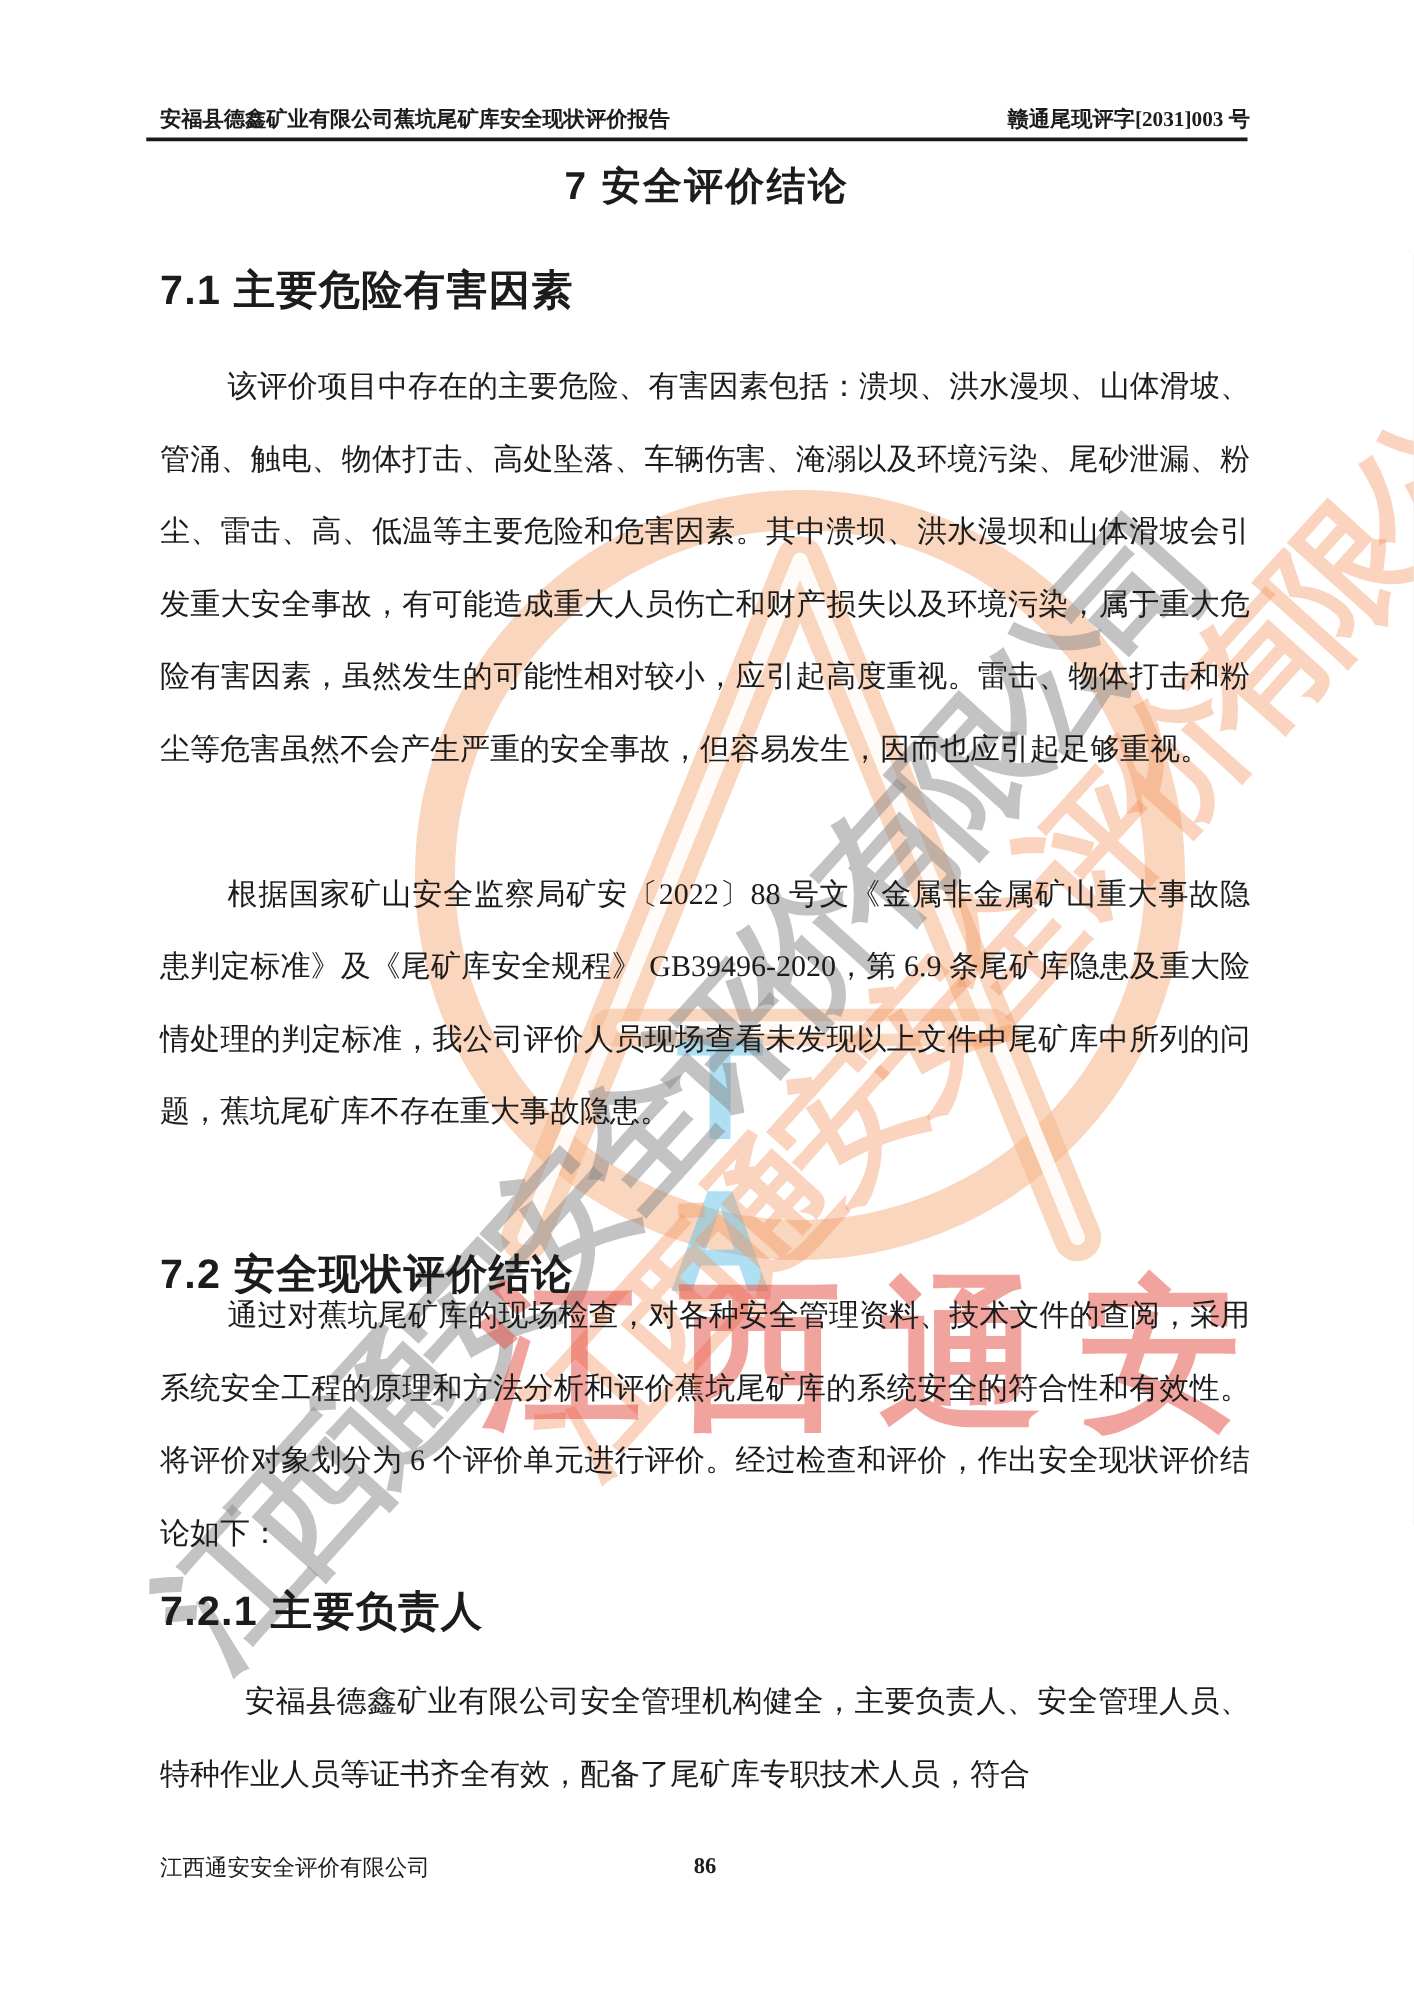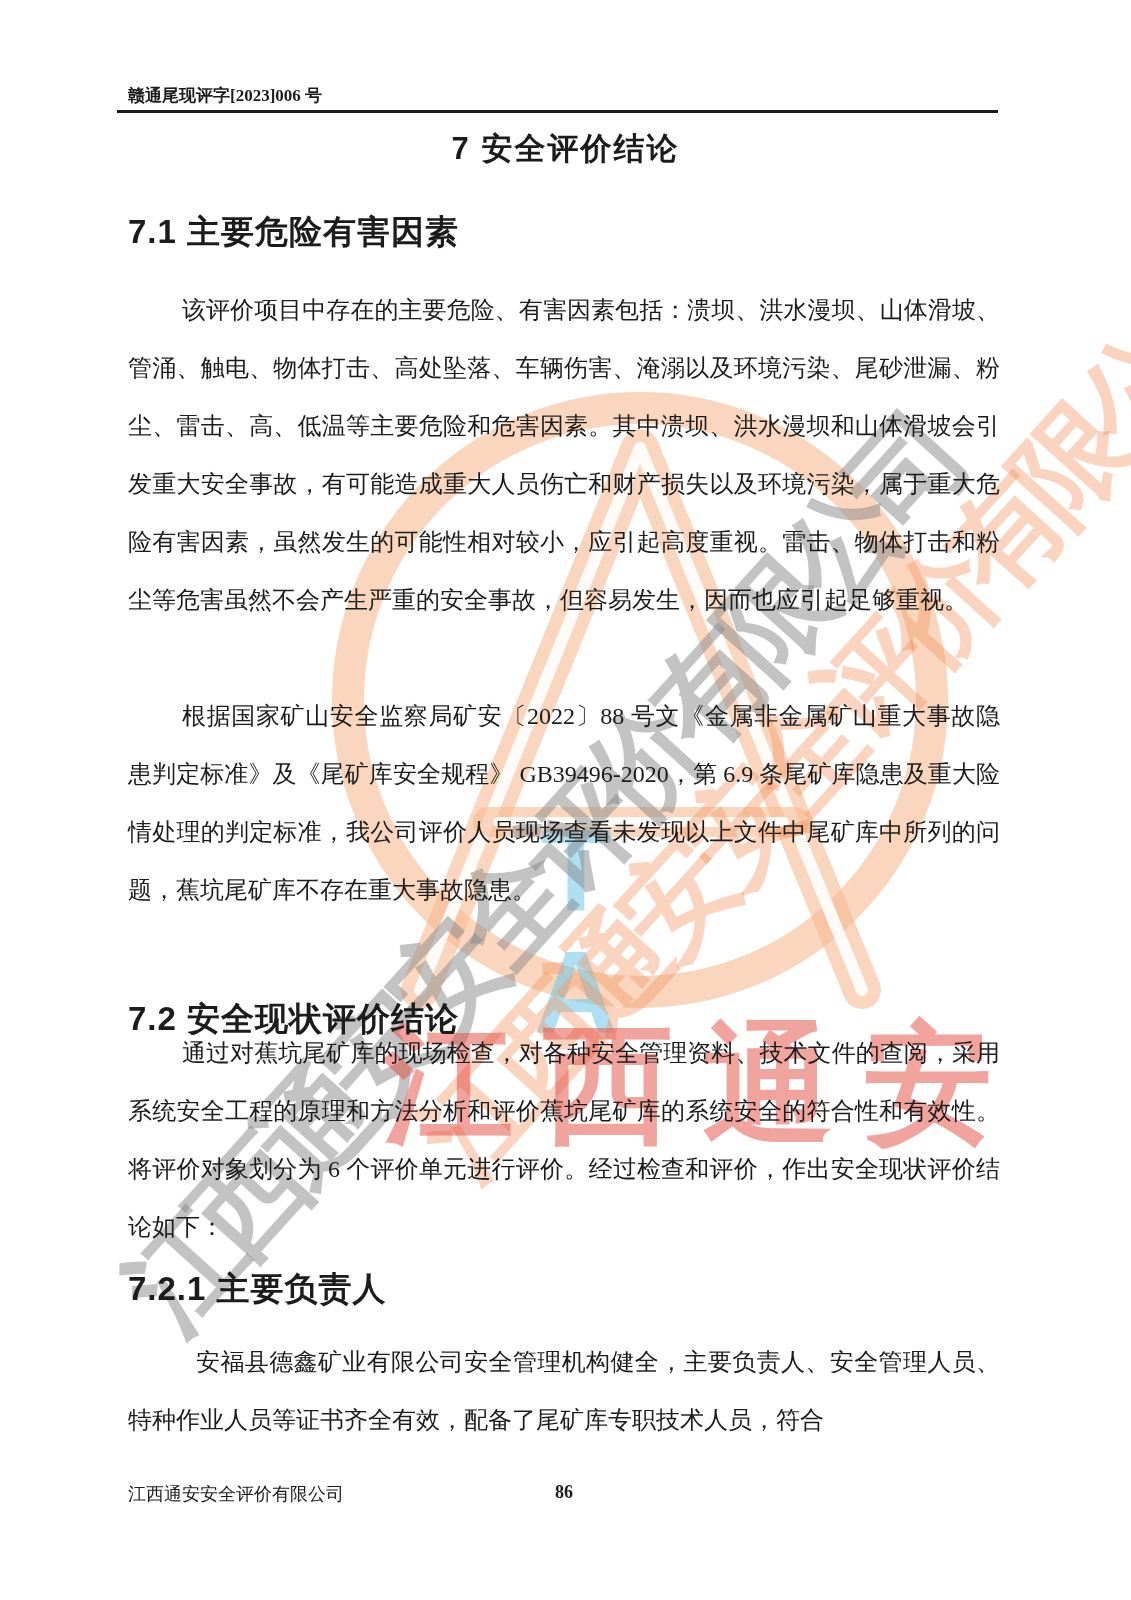--- a/index.html
+++ b/index.html
@@ -88,21 +88,22 @@
 
   <div class="wm-diag wm-diag-orange">江西通安安全评价有限公司</div>
 
   <div class="wm-diag wm-diag-gray">江西通安安全评价有限公司</div>
 
   <div class="wm-red">江西通安</div>
 
   <div class="content">
 
     <div class="hdr">
-      <span>赣通尾现评字[2023]006 号</span>
+      <span>安福县德鑫矿业有限公司蕉坑尾矿库安全现状评价报告</span>
+      <span>赣通尾现评字[2031]003 号</span>
     </div>
     <div class="rule"></div>
 
     <div class="doc-title">7 安全评价结论</div>
 
     <div class="sec-h h-71">7.1 主要危险有害因素</div>
 
     <div class="para ind2 p-1">该评价项目中存在的主要危险、有害因素包括：溃坝、洪水漫坝、山体滑坡、管涌、触电、物体打击、高处坠落、车辆伤害、淹溺以及环境污染、尾砂泄漏、粉尘、雷击、高、低温等主要危险和危害因素。其中溃坝、洪水漫坝和山体滑坡会引发重大安全事故，有可能造成重大人员伤亡和财产损失以及环境污染，属于重大危险有害因素，虽然发生的可能性相对较小，应引起高度重视。雷击、物体打击和粉尘等危害虽然不会产生严重的安全事故，但容易发生，因而也应引起足够重视。</div>
 
     <div class="para ind2 p-2">根据国家矿山安全监察局矿安〔2022〕88 号文《金属非金属矿山重大事故隐患判定标准》及《尾矿库安全规程》 GB39496-2020，第 6.9 条尾矿库隐患及重大险情处理的判定标准，我公司评价人员现场查看未发现以上文件中尾矿库中所列的问题，蕉坑尾矿库不存在重大事故隐患。</div>

